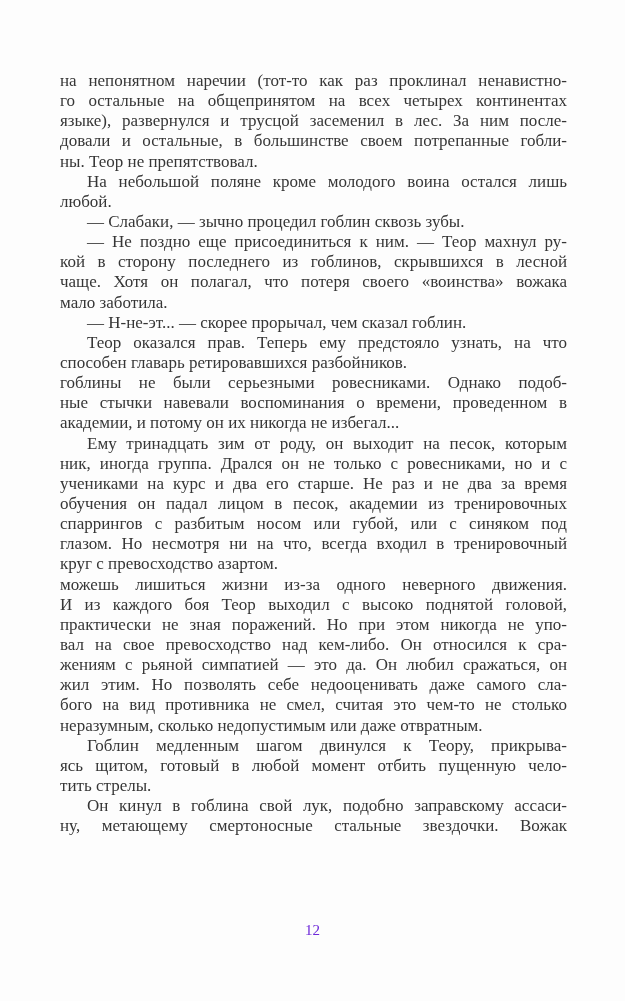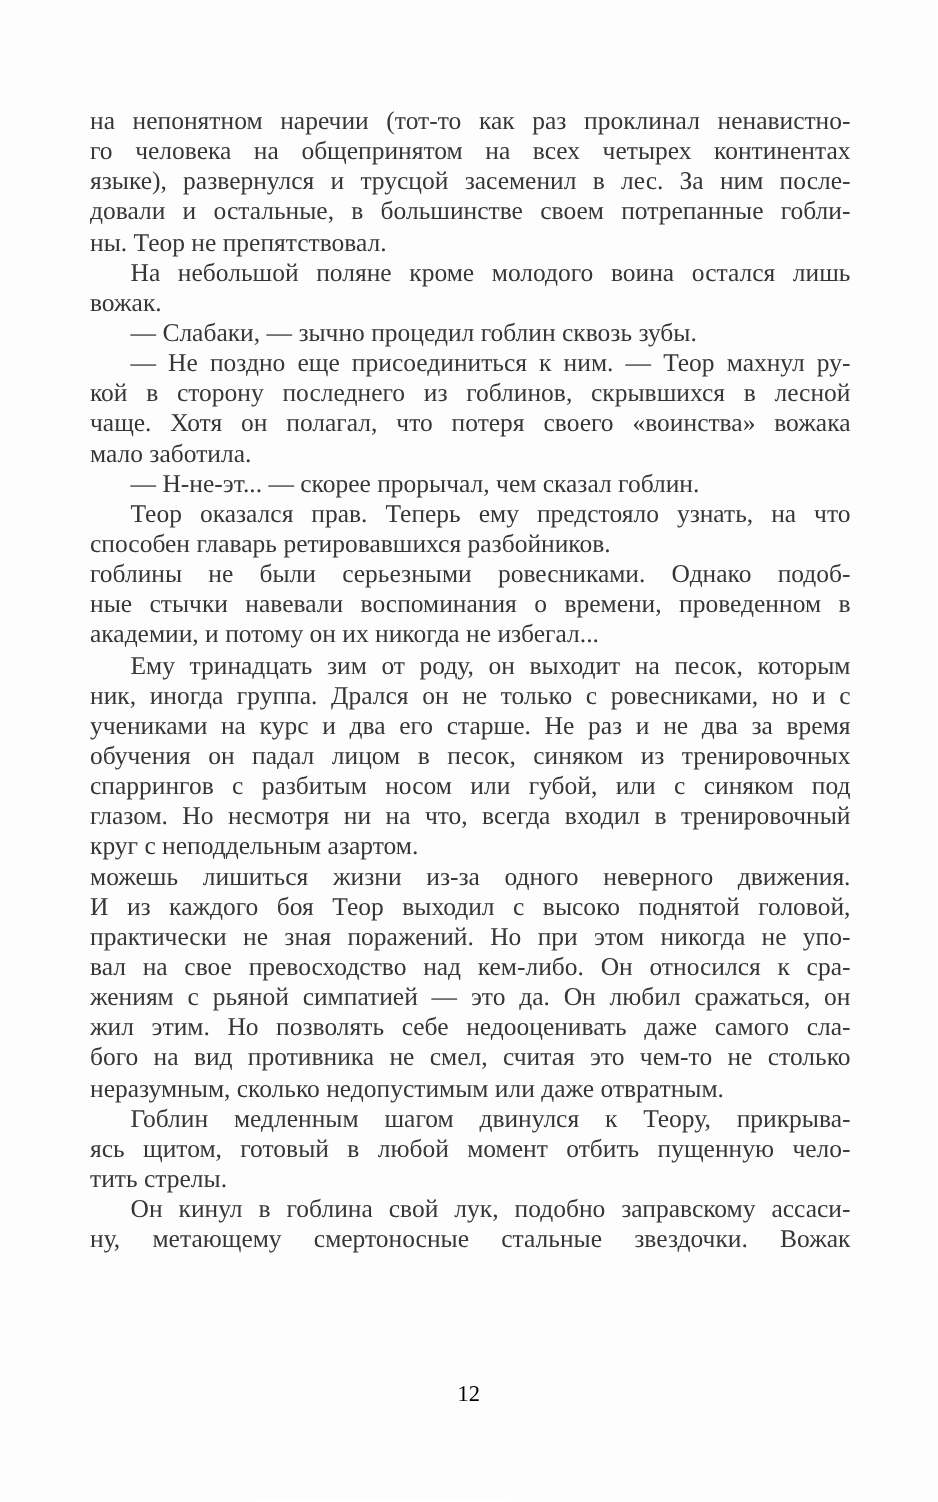--- a/index.html
+++ b/index.html
@@ -45,40 +45,40 @@
   }
   .tline.indent {
     padding-left: 27px;
   }
   .page-number {
     position: absolute;
     left: 0;
     top: 921px;
     width: 625px;
     text-align: center;
-    color: #000000;
+    color: #6d28d9;
     font-size: 15px;
     line-height: 18px;
   }
 </style>
 </head>
 <body>
 
 <div class="book-page">
   <div class="textblock">
       <div class="para">
         <div class="tline">на непонятном наречии (тот-то как раз проклинал ненавистно-</div>
-        <div class="tline">го человека на общепринятом на всех четырех континентах</div>
+        <div class="tline">го остальные на общепринятом на всех четырех континентах</div>
         <div class="tline">языке), развернулся и трусцой засеменил в лес. За ним после-</div>
         <div class="tline">довали и остальные, в большинстве своем потрепанные гобли-</div>
         <div class="tline last">ны. Теор не препятствовал.</div>
       </div>
       <div class="para">
         <div class="tline indent">На небольшой поляне кроме молодого воина остался лишь</div>
-        <div class="tline last">вожак.</div>
+        <div class="tline last">любой.</div>
       </div>
       <div class="para">
         <div class="tline last indent">— Слабаки, — зычно процедил гоблин сквозь зубы.</div>
       </div>
       <div class="para">
         <div class="tline indent">— Не поздно еще присоединиться к ним. — Теор махнул ру-</div>
         <div class="tline">кой в сторону последнего из гоблинов, скрывшихся в лесной</div>
         <div class="tline">чаще. Хотя он полагал, что потеря своего «воинства» вожака</div>
         <div class="tline last">мало заботила.</div>
       </div>
@@ -91,24 +91,24 @@
       </div>
       <div class="para">
         <div class="tline">гоблины не были серьезными ровесниками. Однако подоб-</div>
         <div class="tline">ные стычки навевали воспоминания о времени, проведенном в</div>
         <div class="tline last">академии, и потому он их никогда не избегал...</div>
       </div>
       <div class="para">
         <div class="tline indent">Ему тринадцать зим от роду, он выходит на песок, которым</div>
         <div class="tline">ник, иногда группа. Дрался он не только с ровесниками, но и с</div>
         <div class="tline">учениками на курс и два его старше. Не раз и не два за время</div>
-        <div class="tline">обучения он падал лицом в песок, синяком из тренировочных</div>
+        <div class="tline">обучения он падал лицом в песок, академии из тренировочных</div>
         <div class="tline">спаррингов с разбитым носом или губой, или с синяком под</div>
         <div class="tline">глазом. Но несмотря ни на что, всегда входил в тренировочный</div>
-        <div class="tline last">круг с неподдельным азартом.</div>
+        <div class="tline last">круг с превосходство азартом.</div>
       </div>
       <div class="para">
         <div class="tline">можешь лишиться жизни из-за одного неверного движения.</div>
         <div class="tline">И из каждого боя Теор выходил с высоко поднятой головой,</div>
         <div class="tline">практически не зная поражений. Но при этом никогда не упо-</div>
         <div class="tline">вал на свое превосходство над кем-либо. Он относился к сра-</div>
         <div class="tline">жениям с рьяной симпатией — это да. Он любил сражаться, он</div>
         <div class="tline">жил этим. Но позволять себе недооценивать даже самого сла-</div>
         <div class="tline">бого на вид противника не смел, считая это чем-то не столько</div>
         <div class="tline last">неразумным, сколько недопустимым или даже отвратным.</div>

